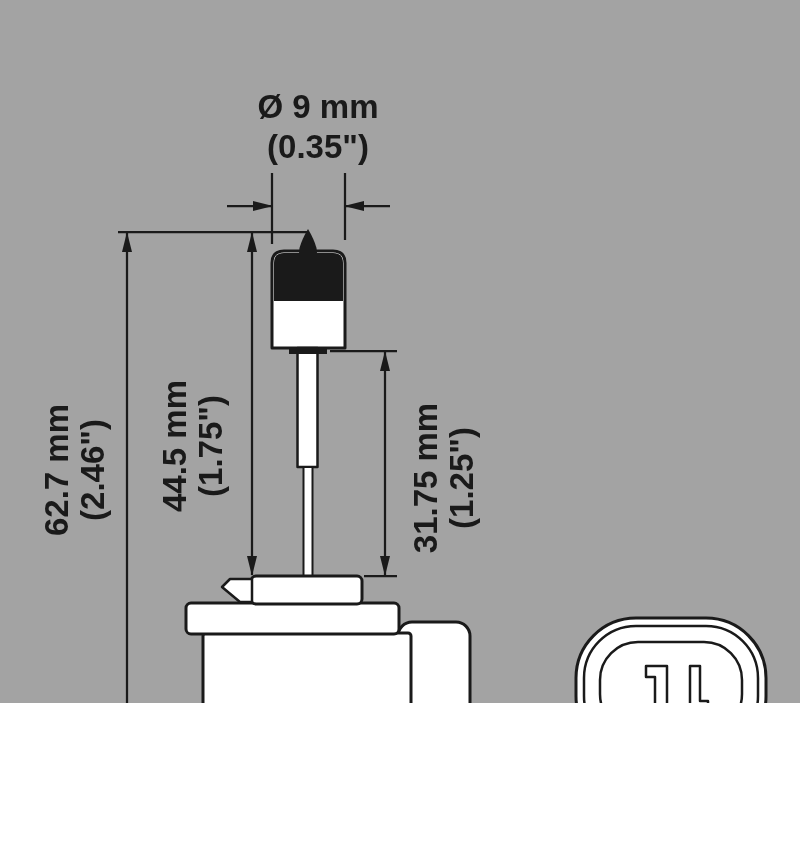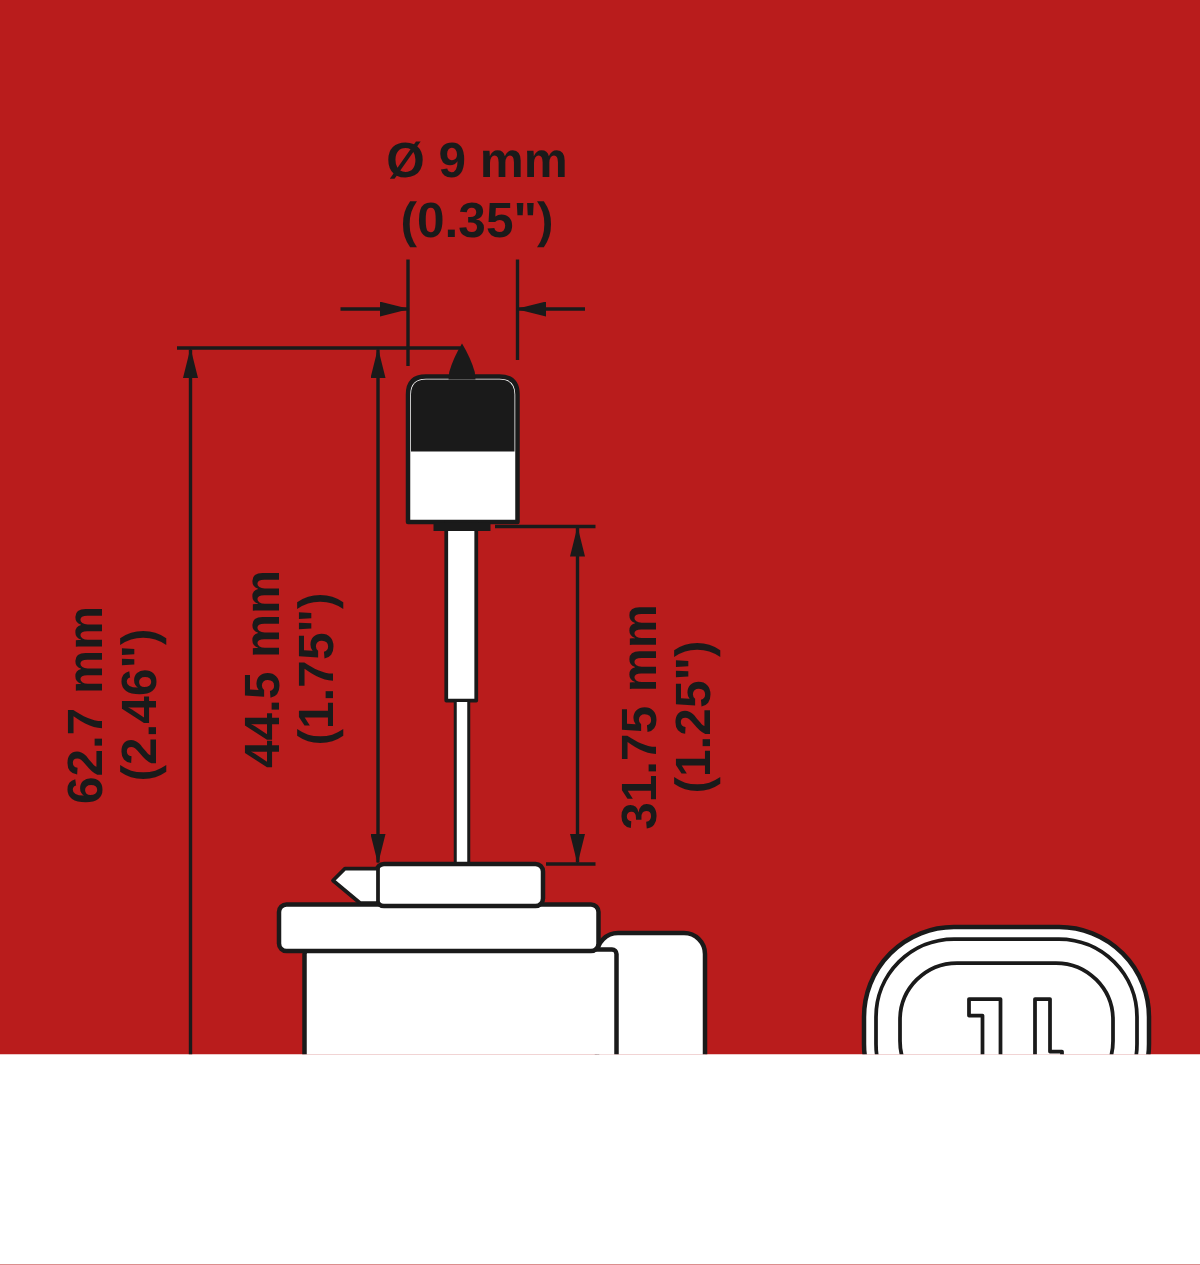--- a/index.html
+++ b/index.html
@@ -1,20 +1,20 @@
 <!DOCTYPE html>
 <html><head>
 <meta charset="utf-8">
 <style>
   html, body { margin: 0; padding: 0; background: #ffffff; }
   .canvas {
     position: relative;
     width: 800px;
     height: 703px;
-    background: #b91c1c;
+    background: #a3a3a3;
     overflow: hidden;
   }
   svg text {
     font-family: "Liberation Sans", sans-serif;
     font-weight: bold;
     font-size: 33px;
     fill: #1a1a1a;
   }
   .ol   { stroke: #1a1a1a; stroke-width: 3;    fill: #ffffff; stroke-linejoin: round; }
   .ol2  { stroke: #1a1a1a; stroke-width: 2.5;  fill: #ffffff; stroke-linejoin: round; }

